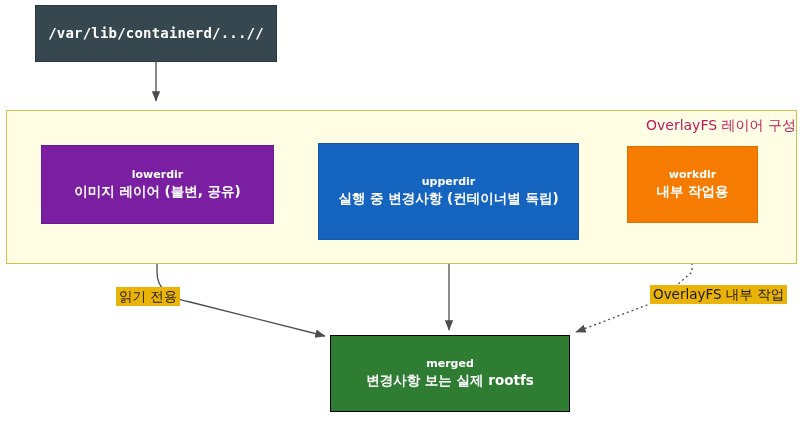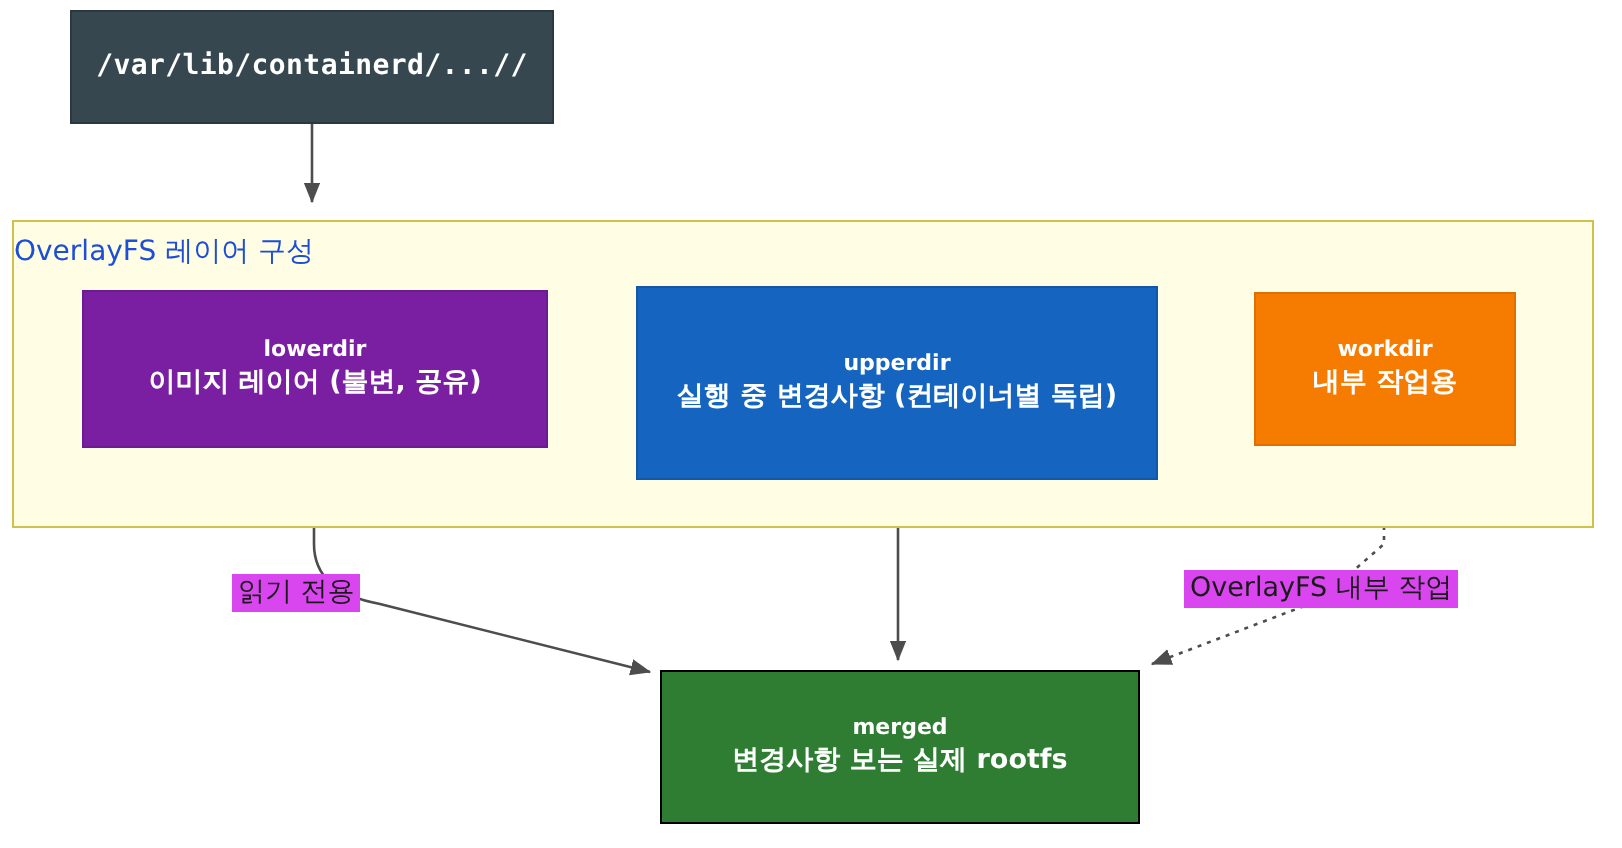--- a/index.html
+++ b/index.html
@@ -72,23 +72,23 @@
     height: 152px;
     background: #fffde3;
     border: 1.4px solid #cfc24a;
     z-index: 1;
   }
   #group-overlayfs-title {
     position: absolute;
     left: 0;
     top: 6px;
     width: 100%;
-    text-align: left;
+    text-align: right;
     font-size: 14px;
-    color: #1d4ed8;
+    color: #be185d;
     z-index: 2;
   }
 
   #node-lowerdir {
     left: 41px;
     top: 145px;
     width: 233px;
     height: 79px;
     background: #7b1fa2;
     border: 1px solid #6d1b90;
@@ -113,31 +113,31 @@
     left: 330px;
     top: 335px;
     width: 240px;
     height: 77px;
     background: #2e7d32;
     border: 1px solid #000000;
   }
 
   .edge-label {
     position: absolute;
-    background: #d946ef;
+    background: #eab308;
     color: #1a1a1a;
     font-size: 13.5px;
     line-height: 1.25;
     padding: 1px 3px;
     white-space: nowrap;
     z-index: 4;
   }
   #label-readonly { left: 116px; top: 287px; }
   #label-rw       { left: 386px; top: 288px; }
-  #label-internal { left: 592px; top: 285px; }
+  #label-internal { left: 650px; top: 285px; }
 </style>
 </head>
 <body>
 
 <div id="stage">
 
   <svg id="edges" viewBox="0 0 811 424" width="811" height="424">
     <defs>
       <marker id="arrow" markerWidth="9" markerHeight="9" refX="7.5" refY="3.2" orient="auto" markerUnits="strokeWidth">
         <path d="M0,0 L8,3.2 L0,6.4 z" fill="#4d4d4d"></path>

